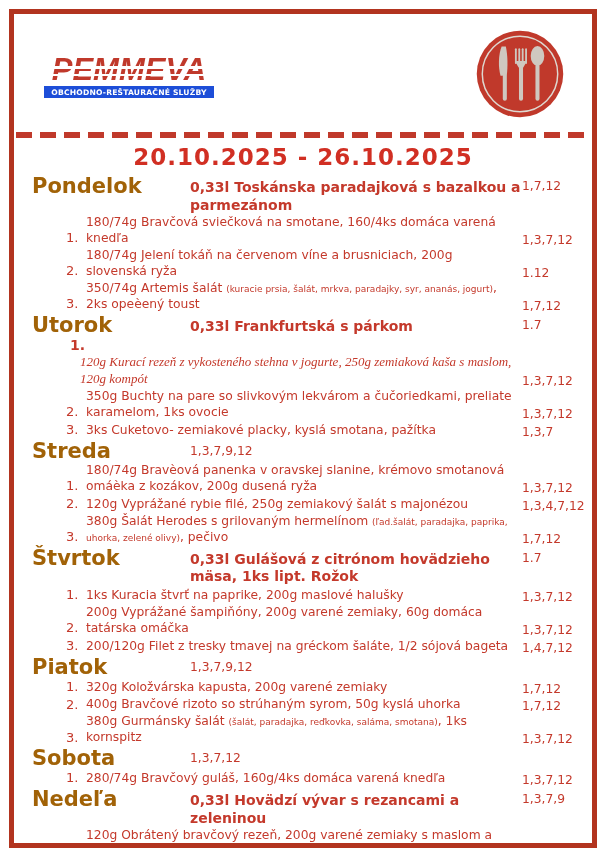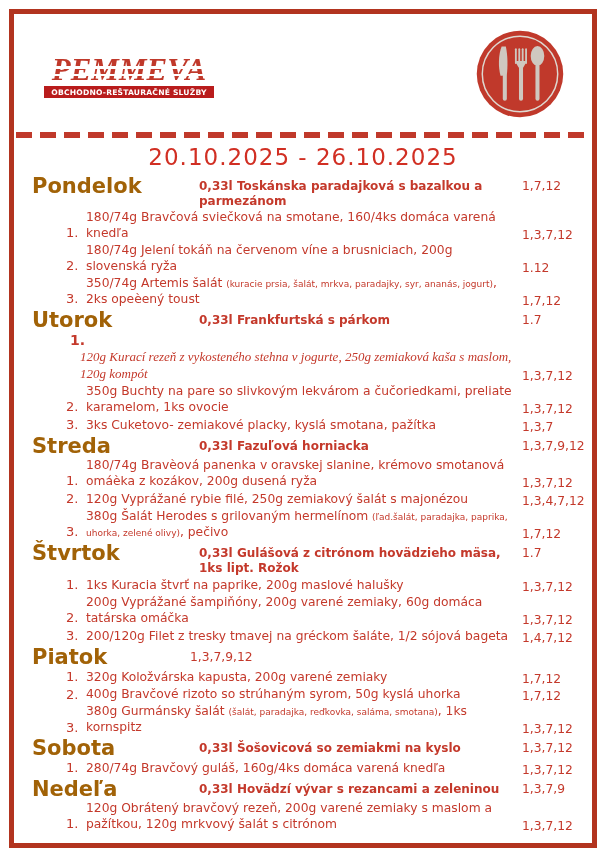--- a/index.html
+++ b/index.html
@@ -3,43 +3,43 @@
 <meta charset="utf-8">
 <style>
   html,body{margin:0;padding:0;width:606px;height:857px;overflow:hidden;background:#fff;
     font-family:"DejaVu Sans",sans-serif;}
   .frame{position:absolute;left:9px;top:9px;right:9px;bottom:9px;border:5px solid #b2341f;}
   .page{position:absolute;left:14px;top:14px;right:14px;bottom:14px;overflow:hidden;}
 
   
   .header{display:flex;justify-content:space-between;align-items:flex-start;padding:10px 26px 0 30px;height:100px;}
   .logo-block{margin-top:30px;width:170px;}
-  .logo-word{font-family:Liberation Serif, serif;font-size:31px;font-weight:bold;font-style:italic;
+  .logo-word{font-family:Liberation Sans, sans-serif;font-size:31px;font-weight:bold;font-style:italic;
     letter-spacing:0;color:#c0392b;line-height:1;text-align:center;}
   @supports ((-webkit-background-clip:text)){
     .logo-word{background-image:linear-gradient(#c0392b 0 40%,#fff 40% 47%,#c0392b 47% 64%,#fff 64% 71%,#c0392b 71% 100%);
       -webkit-background-clip:text;color:transparent;-webkit-text-fill-color:transparent;}
   }
-  .logo-banner{background:#b91c1c;color:#fff;font-size:7.6px;font-weight:bold;text-align:center;
+  .logo-banner{background:#1d4ed8;color:#fff;font-size:7.6px;font-weight:bold;text-align:center;
     padding:2px 2px 1px;letter-spacing:.2px;margin-top:1px;}
   .title-block{text-align:center;margin-top:12px;}
   .title-small{color:#b5301f;font-size:21px;letter-spacing:12px;padding-left:12px;font-weight:400;}
   .title-large{color:#b5301f;font-size:67px;font-weight:bold;line-height:.82;letter-spacing:-2px;
     transform:scaleX(.8);transform-origin:50% 0;font-family:"Liberation Sans",sans-serif;}
   .cutlery{margin-top:4px;}
 
   .dashes{height:6px;margin:8px 2px 6px;background:repeating-linear-gradient(90deg,#c0392b 0 16px,rgba(0,0,0,0) 16px 24px);}
 
-  .date{ text-align:center;font-size:23px;font-weight:normal;color:#d12f23;letter-spacing:1px;margin-top:0;}
+  .date{ text-align:center;font-size:23px;font-weight:bold;color:#d12f23;letter-spacing:1px;margin-top:0;}
 
   
   .menu{padding:4px 14px 0 18px;color:#c4392b;}
   .day-row{display:flex;align-items:flex-start;margin-top:1px;}
   .day-name{width:158px;font-size:21px;font-weight:bold;color:#a16207;line-height:1.05;flex-shrink:0;}
-  .soup{flex:1;font-weight:bold;font-size:12px;padding-top:4px;line-height:1.25;margin-left:9px;}
+  .soup{flex:1;font-weight:bold;font-size:14px;padding-top:4px;line-height:1.25;}
   .allg{width:56px;font-size:12.3px;flex-shrink:0;padding-top:4px;}
   .item-row{display:flex;align-items:flex-end;padding-left:34px;margin-top:1px;}
   .item-row .allg{padding-top:0;}
   .inum{width:20px;font-size:13px;flex-shrink:0;line-height:1.3;}
   .itxt{flex:1;font-size:12.3px;line-height:1.3;padding-right:6px;}
   .small-paren{font-size:9px;}
   .num-own-line{padding-left:38px;font-size:14px;font-weight:bold;line-height:1.1;margin-top:2px;}
   .italic-serif{font-family:"Liberation Serif",serif;font-style:italic;font-size:13px;padding-left:14px;}
 </style>
 </head>
@@ -117,21 +117,20 @@
         </div>
         <div class="item-row">
           <span class="inum">3.</span>
           <div class="itxt">3ks Cuketovo- zemiakové placky, kyslá smotana, pažítka</div>
           <div class="allg">1,3,7</div>
         </div>
       </div>
       <div class="day-block">
         <div class="day-row">
           <div class="day-name">Streda</div>
-          <div class="soup">0,33l Fazuľová horniacka</div>
           <div class="allg">1,3,7,9,12</div>
         </div>
         <div class="item-row">
           <span class="inum">1.</span>
           <div class="itxt">180/74g Bravèová panenka v oravskej slanine, krémovo smotanová omáèka z kozákov, 200g dusená ryža</div>
           <div class="allg">1,3,7,12</div>
         </div>
         <div class="item-row">
           <span class="inum">2.</span>
           <div class="itxt">120g Vyprážané rybie filé, 250g zemiakový šalát s majonézou</div>
@@ -182,21 +181,20 @@
         </div>
         <div class="item-row">
           <span class="inum">3.</span>
           <div class="itxt"><span>380g Gurmánsky šalát </span><span class="small-paren">(šalát, paradajka, reďkovka, saláma, smotana)</span><span>, 1ks kornspitz</span></div>
           <div class="allg">1,3,7,12</div>
         </div>
       </div>
       <div class="day-block">
         <div class="day-row">
           <div class="day-name">Sobota</div>
-          <div class="soup">0,33l Šošovicová so zemiakmi na kyslo</div>
           <div class="allg">1,3,7,12</div>
         </div>
         <div class="item-row">
           <span class="inum">1.</span>
           <div class="itxt">280/74g Bravčový guláš, 160g/4ks domáca varená knedľa</div>
           <div class="allg">1,3,7,12</div>
         </div>
       </div>
       <div class="day-block">
         <div class="day-row">

